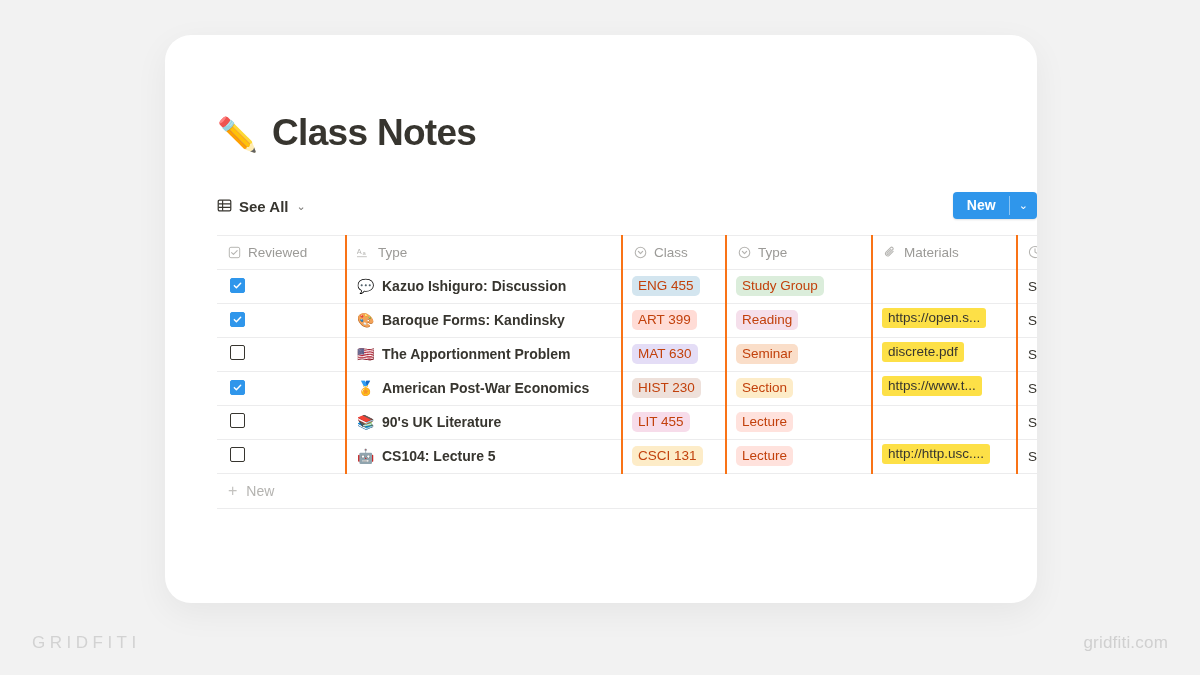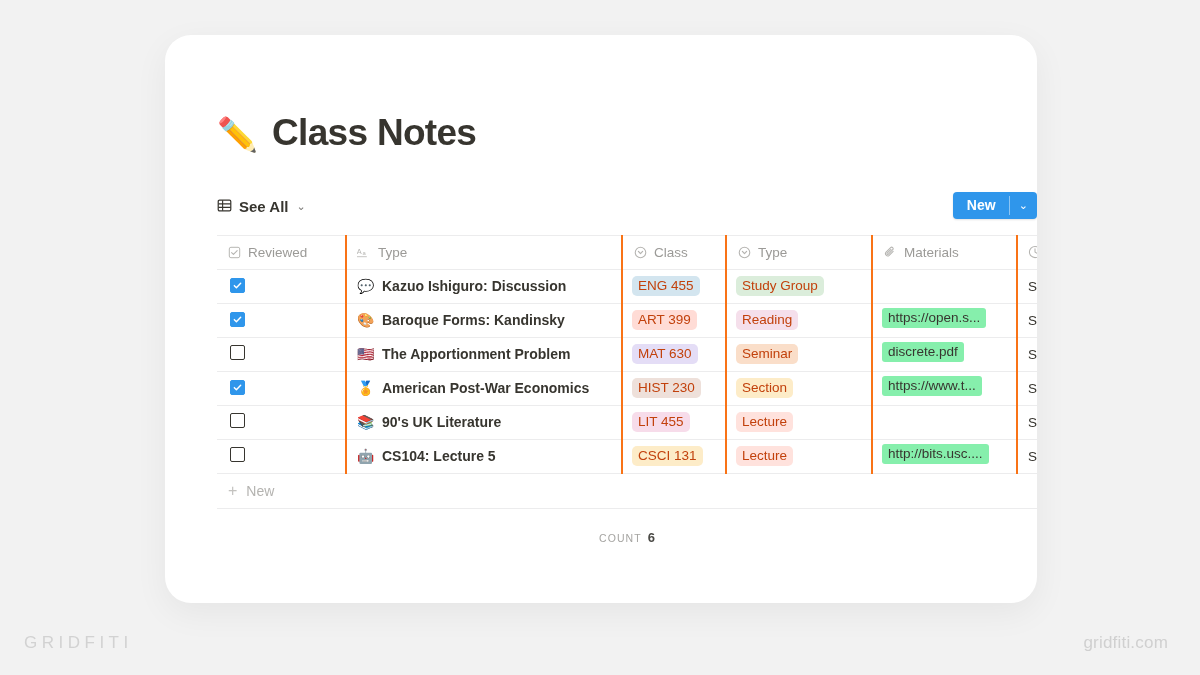--- a/index.html
+++ b/index.html
@@ -19,21 +19,21 @@
 
   
   .wm {
     position: absolute;
     bottom: 22px;
     font-size: 17px;
     color: #d2d2d2;
     user-select: none;
   }
   .wm-left {
-    left: 24px;
+    left: 32px;
     letter-spacing: 4.5px;
     font-weight: 400;
   }
   .wm-right {
     right: 32px;
     letter-spacing: 0.2px;
     color: #d0d0d0;
   }
 
   
@@ -258,21 +258,21 @@
     white-space: nowrap;
   }
 
   
   .mat-cell { padding-left: 9px; }
   .mat-chip {
     display: inline-block;
     max-width: 124px;
     font-size: 13.5px;
     color: #37352f;
-    background: #86efac;
+    background: #fde047;
     border-radius: 3px;
     padding: 2px 6px 3px 6px;
     line-height: 1.15;
     white-space: nowrap;
     overflow: hidden;
     text-overflow: ellipsis;
     cursor: pointer;
   }
 
   .when-cell {
@@ -577,39 +577,35 @@
                   <span class="row-title">CS104: Lecture 5</span>
                 </div>
               </td>
               <td>
                 <div class="tag-cell"><span class="tag" style="background:#fdecc8">CSCI 131</span></div>
               </td>
               <td>
                 <div class="tag-cell"><span class="tag" style="background:#ffe2dd">Lecture</span></div>
               </td>
               <td>
-                <div class="mat-cell"><span class="mat-chip">http://bits.usc....</span></div>
+                <div class="mat-cell"><span class="mat-chip">http://http.usc....</span></div>
               </td>
               <td>
                 <div class="when-cell">Se</div>
               </td>
             </tr>
           </tbody>
         <tfoot>
           <tr>
             <td class="new-row-td" colspan="6">
               <div class="new-row">
                 <span class="plus">+</span>
                 <span>New</span>
               </div>
             </td>
           </tr>
         </tfoot>
       </table>
     </div>
 
-    <div class="count-bar">
-      <span class="count-label">Count</span>
-      <span class="count-value">6</span>
-    </div>
 
   </div>
 </div>
 
 </body></html>

